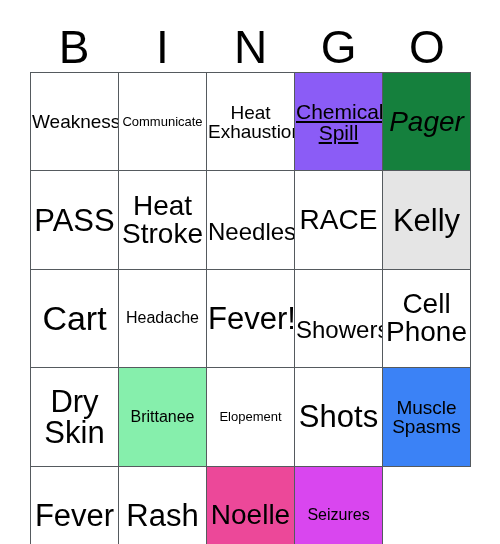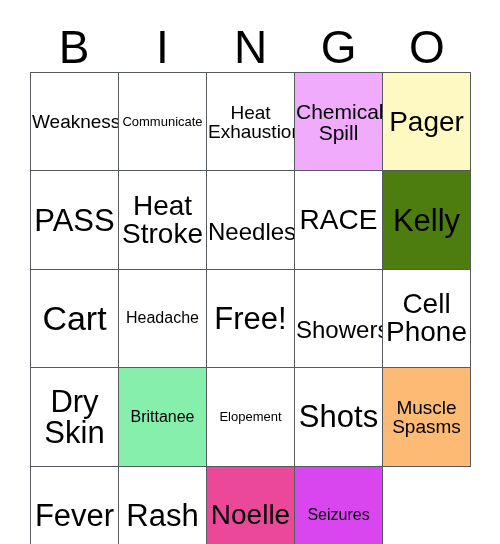--- a/index.html
+++ b/index.html
@@ -109,53 +109,53 @@
     <div class="bingo-cell" style="border-right-color: rgb(85, 90, 94); border-bottom-color: rgb(85, 90, 94); background: rgb(255, 255, 255);">
         <span class="cell-text fs-md">Weakness</span>
       </div>
     <div class="bingo-cell" style="border-right-color: rgb(85, 90, 94); border-bottom-color: rgb(85, 90, 94); background: rgb(255, 255, 255);">
         <span class="cell-text fs-xs">Communicate</span>
       </div>
     <div class="bingo-cell" style="border-right-color: rgb(85, 90, 94); border-bottom-color: rgb(85, 90, 94); background: rgb(255, 255, 255);">
         <span class="cell-text fs-md">Heat
 Exhaustion</span>
       </div>
-    <div class="bingo-cell" style="border-right-color: rgb(85, 90, 94); border-bottom-color: rgb(85, 90, 94); background: #f0abfc;">
+    <div class="bingo-cell" style="border-right-color: rgb(85, 90, 94); border-bottom-color: rgb(85, 90, 94); background: #8b5cf6; text-decoration: underline;">
         <span class="cell-text fs-lg">Chemical
 Spill</span>
       </div>
-    <div class="bingo-cell" style="border-right-color: rgb(85, 90, 94); border-bottom-color: rgb(85, 90, 94); background: #fef9c3;">
+    <div class="bingo-cell" style="border-right-color: rgb(85, 90, 94); border-bottom-color: rgb(85, 90, 94); background: #15803d; font-style: italic;">
         <span class="cell-text fs-2xl">Pager</span>
       </div>
 
     <div class="bingo-cell" style="border-right-color: rgb(85, 90, 94); border-bottom-color: rgb(85, 90, 94); background: rgb(255, 255, 255);">
         <span class="cell-text fs-3xl">PASS</span>
       </div>
     <div class="bingo-cell" style="border-right-color: rgb(85, 90, 94); border-bottom-color: rgb(85, 90, 94); background: rgb(255, 255, 255);">
         <span class="cell-text fs-2xl">Heat
 Stroke</span>
       </div>
     <div class="bingo-cell" style="border-right-color: rgb(85, 90, 94); border-bottom-color: rgb(85, 90, 94); background: rgb(255, 255, 255);">
         <span class="cell-text fs-xl">Needles</span>
       </div>
     <div class="bingo-cell" style="border-right-color: rgb(85, 90, 94); border-bottom-color: rgb(85, 90, 94); background: rgb(255, 255, 255);">
         <span class="cell-text fs-2xl">RACE</span>
       </div>
-    <div class="bingo-cell" style="border-right-color: rgb(85, 90, 94); border-bottom-color: rgb(85, 90, 94); background: #4d7c0f;">
+    <div class="bingo-cell" style="border-right-color: rgb(85, 90, 94); border-bottom-color: rgb(85, 90, 94); background: #e5e5e5;">
         <span class="cell-text fs-3xl">Kelly</span>
       </div>
 
     <div class="bingo-cell" style="border-right-color: rgb(85, 90, 94); border-bottom-color: rgb(85, 90, 94); background: rgb(255, 255, 255);">
         <span class="cell-text fs-4xl">Cart</span>
       </div>
     <div class="bingo-cell" style="border-right-color: rgb(85, 90, 94); border-bottom-color: rgb(85, 90, 94); background: rgb(255, 255, 255);">
         <span class="cell-text fs-sm">Headache</span>
       </div>
     <div class="bingo-cell" style="border-right-color: rgb(85, 90, 94); border-bottom-color: rgb(85, 90, 94); background: rgb(255, 255, 255);">
-        <span class="cell-text fs-3xl">Free!</span>
+        <span class="cell-text fs-3xl">Fever!</span>
       </div>
     <div class="bingo-cell" style="border-right-color: rgb(85, 90, 94); border-bottom-color: rgb(85, 90, 94); background: rgb(255, 255, 255);">
         <span class="cell-text fs-xl">Showers</span>
       </div>
 
     <div class="bingo-cell" style="border-right-color: rgb(85, 90, 94); border-bottom-color: rgb(85, 90, 94); background: rgb(255, 255, 255);">
         <span class="cell-text fs-2xl">Cell
 Phone</span>
       </div>
     <div class="bingo-cell" style="border-right-color: rgb(85, 90, 94); border-bottom-color: rgb(85, 90, 94); background: rgb(255, 255, 255);">
@@ -165,21 +165,21 @@
     <div class="bingo-cell" style="border-right-color: rgb(85, 90, 94); border-bottom-color: rgb(85, 90, 94); background: #86efac;">
         <span class="cell-text fs-sm">Brittanee</span>
       </div>
     <div class="bingo-cell" style="border-right-color: rgb(85, 90, 94); border-bottom-color: rgb(85, 90, 94); background: rgb(255, 255, 255);">
         <span class="cell-text fs-xs">Elopement</span>
       </div>
     <div class="bingo-cell" style="border-right-color: rgb(85, 90, 94); border-bottom-color: rgb(85, 90, 94); background: rgb(255, 255, 255);">
         <span class="cell-text fs-3xl">Shots</span>
       </div>
 
-    <div class="bingo-cell" style="border-right-color: rgb(85, 90, 94); border-bottom-color: rgb(85, 90, 94); background: #fdba74;">
+    <div class="bingo-cell" style="border-right-color: rgb(85, 90, 94); border-bottom-color: rgb(85, 90, 94); background: #3b82f6;">
         <span class="cell-text fs-md">Muscle
 Spasms</span>
       </div>
     <div class="bingo-cell" style="border-right-color: rgb(85, 90, 94); border-bottom-color: rgb(85, 90, 94); background: rgb(255, 255, 255);">
         <span class="cell-text fs-3xl">Fever</span>
       </div>
     <div class="bingo-cell" style="border-right-color: rgb(85, 90, 94); border-bottom-color: rgb(85, 90, 94); background: rgb(255, 255, 255);">
         <span class="cell-text fs-3xl">Rash</span>
       </div>
     <div class="bingo-cell" style="border-right-color: rgb(85, 90, 94); border-bottom-color: rgb(85, 90, 94); background: #ec4899;">

